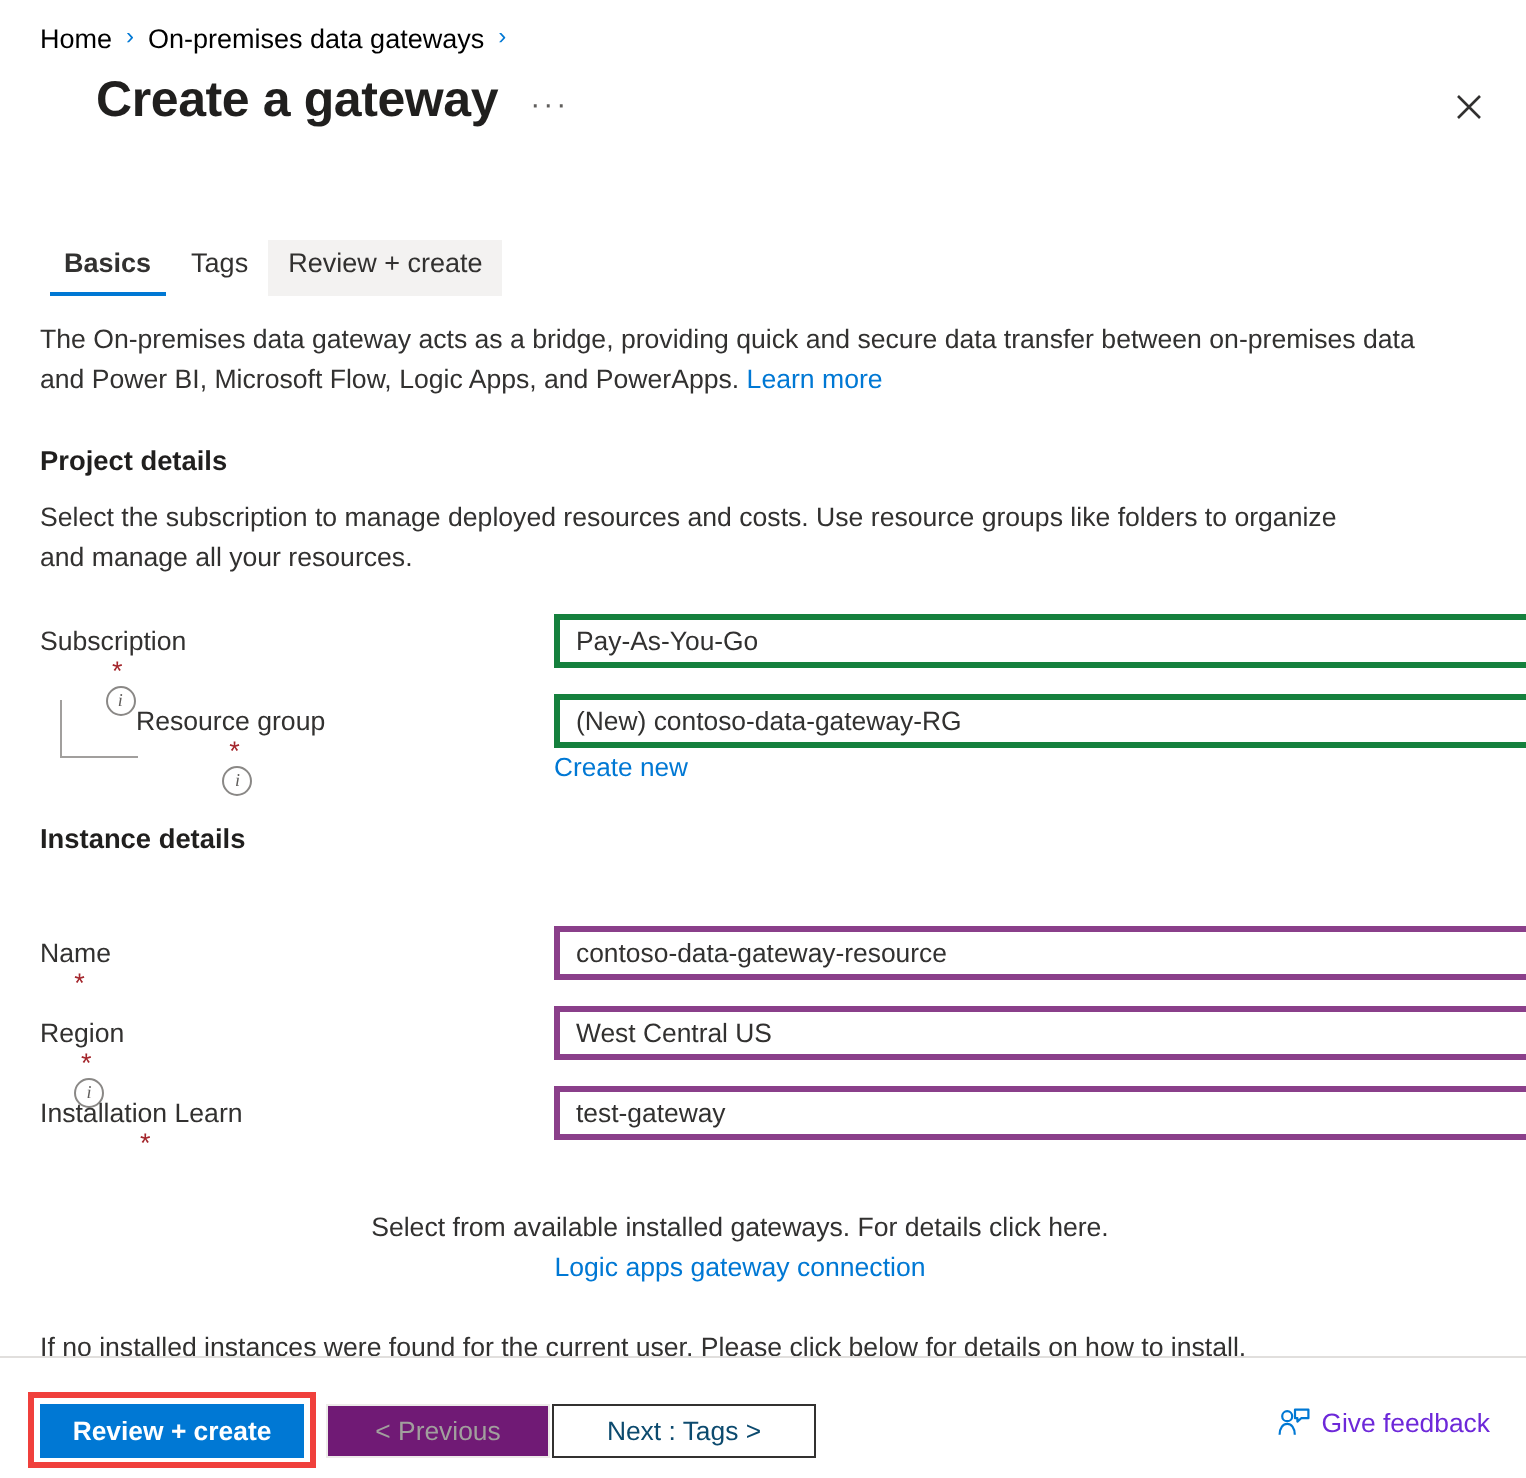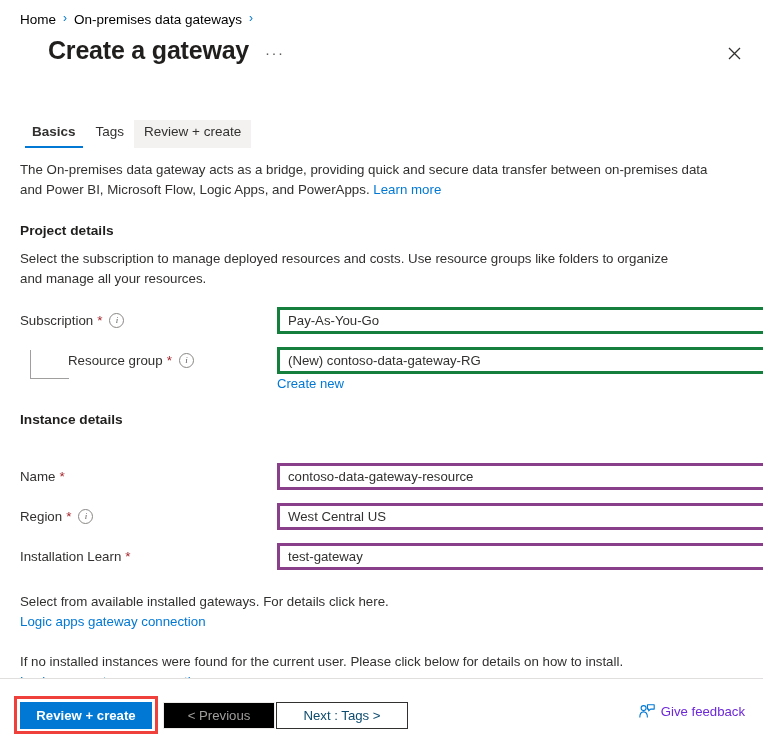--- a/index.html
+++ b/index.html
@@ -154,20 +154,21 @@
   }
   .lbl {
     position: absolute;
     left: 20px;
     top: 3px;
     font-size: 13.3px;
     color: #323130;
     display: flex;
     align-items: center;
     white-space: nowrap;
+    flex-direction: column;
   }
   .lbl.indented { left: 68px; }
   .req {
     color: #a4262c;
     margin-left: 4px;
     font-size: 13.5px;
   }
   .info-icon {
     margin-left: 7px;
     width: 13px;
@@ -296,21 +297,21 @@
     top: 23px;
     width: 132px;
     background: #0078d4;
     color: #fff;
     font-weight: 600;
   }
   .btn-disabled {
     left: 163px;
     top: 23px;
     width: 112px;
-    background: #000000;
+    background: #701a75;
     border-color: #edebe9;
     color: #a19f9d;
     cursor: default;
   }
   .btn-default {
     left: 276px;
     top: 23px;
     width: 132px;
     background: #fff;
     border-color: #323130;
@@ -441,21 +442,21 @@
     <div class="field valid">
       <span class="field-text">test-gateway</span>
       <span class="chevron">
         <svg width="12" height="8" viewBox="0 0 12 8" aria-hidden="true">
             <path d="M1 1.5 L6 6.5 L11 1.5" stroke="#323130" stroke-width="1.2" fill="none"></path>
           </svg>
       </span>
     </div>
   </div>
 
-  <div class="note-block" style="margin-top:24px;">
+  <div class="note-block" style="margin-top:36px;text-align:center;">
     <div>Select from available installed gateways. For details click here.</div>
     <span class="inline-link">Logic apps gateway connection</span>
   </div>
 
   <div class="note-block" style="margin-top:21px;">
     <div>If no installed instances were found for the current user. Please click below for details on how to install.</div>
     <span class="inline-link">Logic apps gateway connection</span>
   </div>
 
 </div>

